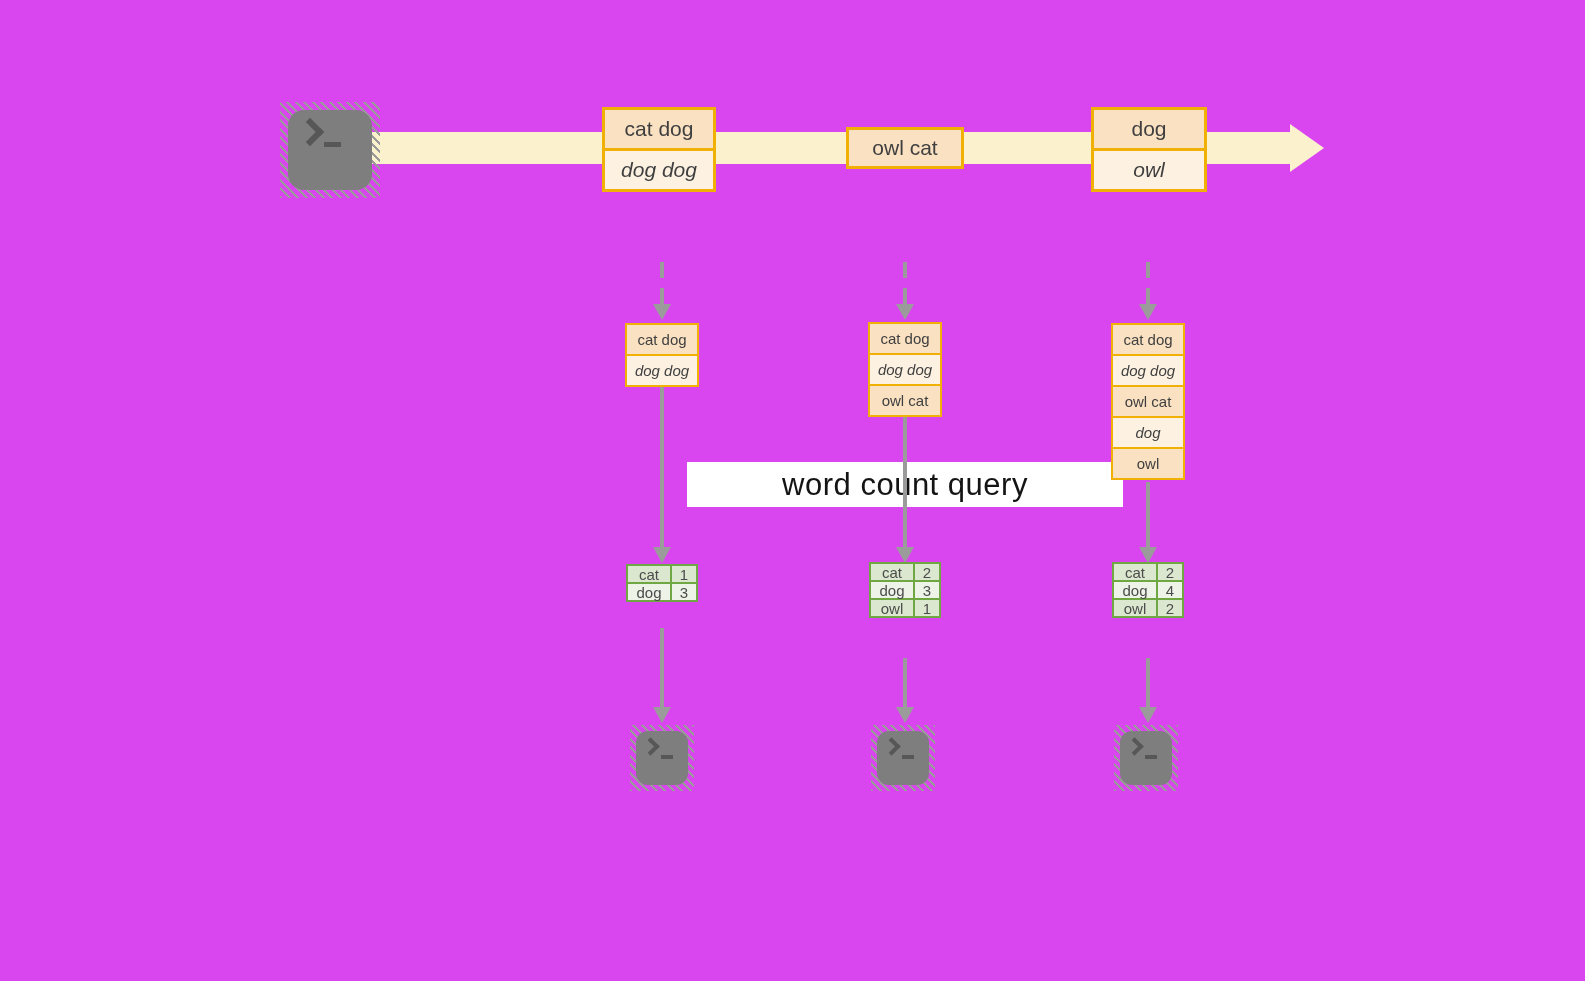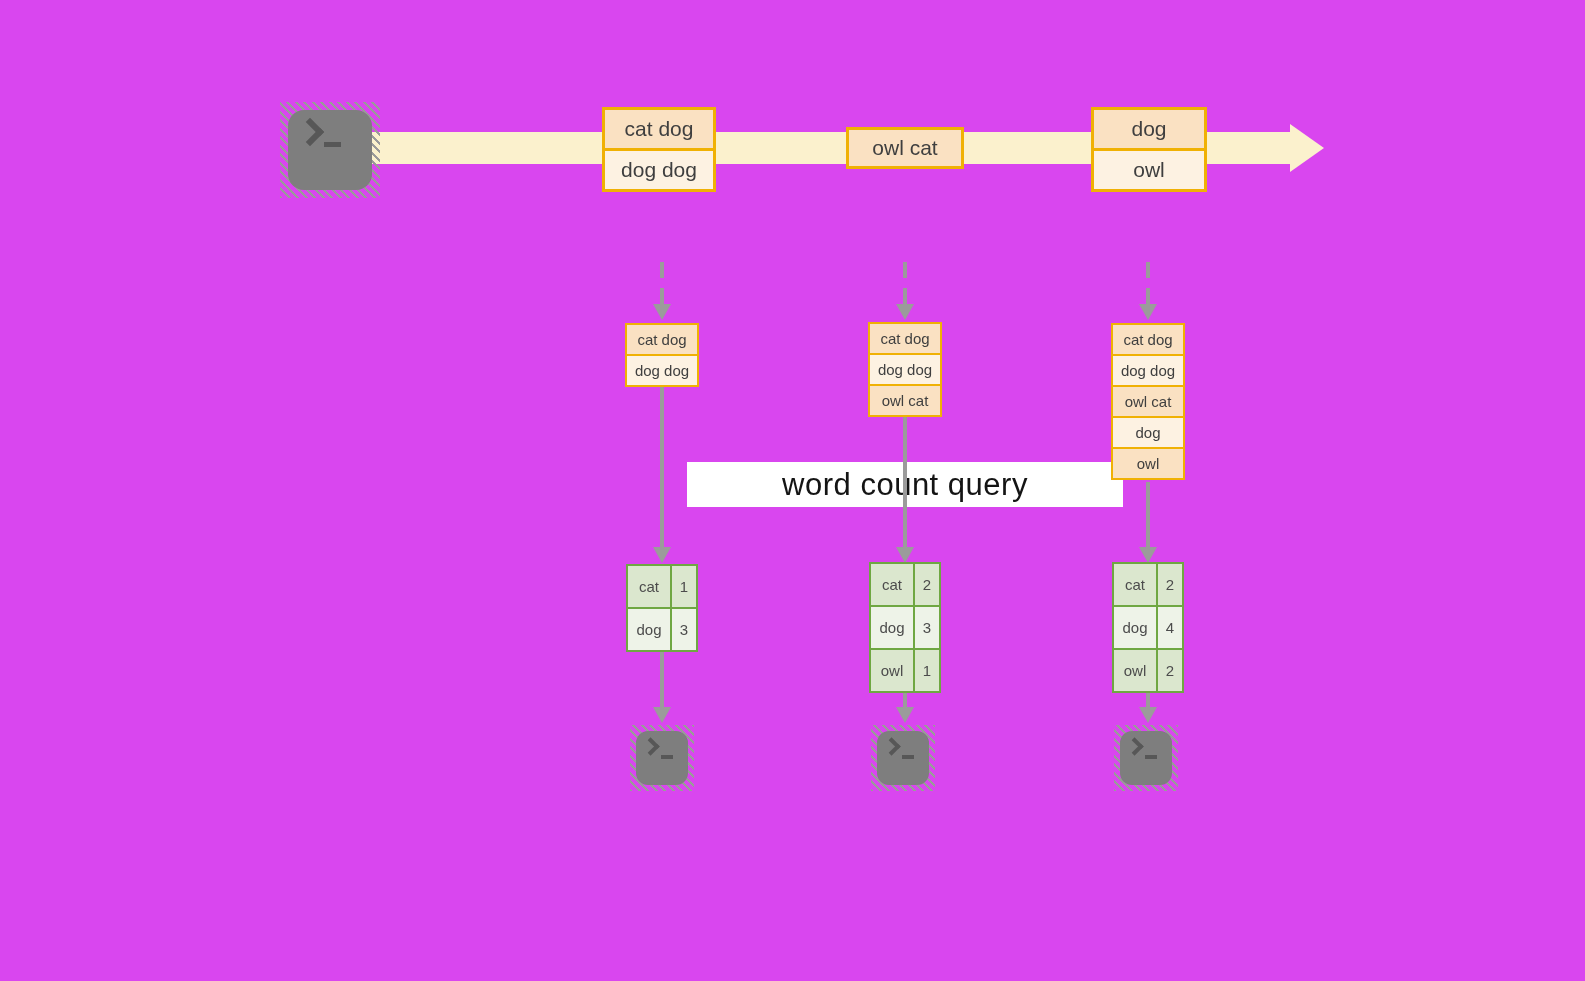--- a/index.html
+++ b/index.html
@@ -29,21 +29,21 @@
     background:#fbf1cd; z-index:1; }
   .stream-head { position:absolute; left:1290px; top:124px; width:0; height:0; z-index:1;
     border-left:34px solid #fbf1cd; border-top:24px solid transparent; border-bottom:24px solid transparent; }
 
   .event-box { position:absolute; border:3px solid #f0b104; z-index:2; }
   .event-row { height:38px; display:flex; align-items:center; justify-content:center;
     font-size:21px; color:#3f3f3f; }
   .event-box .event-row + .event-row { border-top:3px solid #f0b104; }
   .event-row.e2 { height:36px; }
   .fill-dark  { background:#fae1c2; }
-  .fill-light { background:#fdf2e2; }
+  .fill-light { background:#fdf2e2;font-style:italic; }
 
   
   .dash-shaft { position:absolute; width:4px; height:42px; top:262px; z-index:3;
     background: repeating-linear-gradient(180deg, #9b9b9b 0 16px, rgba(0,0,0,0) 16px 26px); }
   .head-down { position:absolute; width:0; height:0; z-index:3;
     border-top:16px solid #9b9b9b; border-left:9px solid transparent; border-right:9px solid transparent; }
 
   
   .stack { position:absolute; width:70px; border:2px solid #f0b104; z-index:4; }
   .stack-row { height:29px; display:flex; align-items:center; justify-content:center;
@@ -53,21 +53,21 @@
   
   .vline { position:absolute; width:4px; background:#9b9b9b; z-index:3; }
 
   
   .banner { position:absolute; left:687px; top:462px; width:436px; height:45px;
     background:#ffffff; z-index:2; display:flex; align-items:center; justify-content:center; }
   .banner-text { font-size:31px; color:#141414; letter-spacing:0.5px; }
 
   
   .count-table { position:absolute; width:68px; border:2px solid #6fa742; z-index:4; }
-  .count-row { display:flex; height:41px; }
+  .count-row { display:flex; height:16px; }
   .count-table .count-row + .count-row { border-top:2px solid #6fa742; }
   .count-word { flex:0 0 42px; border-right:2px solid #6fa742;
     display:flex; align-items:center; justify-content:center; font-size:15px; color:#4c4c4c; }
   .count-num { flex:1; display:flex; align-items:center; justify-content:center;
     font-size:15px; color:#4c4c4c; }
   .row-dark  { background:#dbe7ce; }
   .row-light { background:#eef3e8; }
 </style>
 </head>
 <body>

